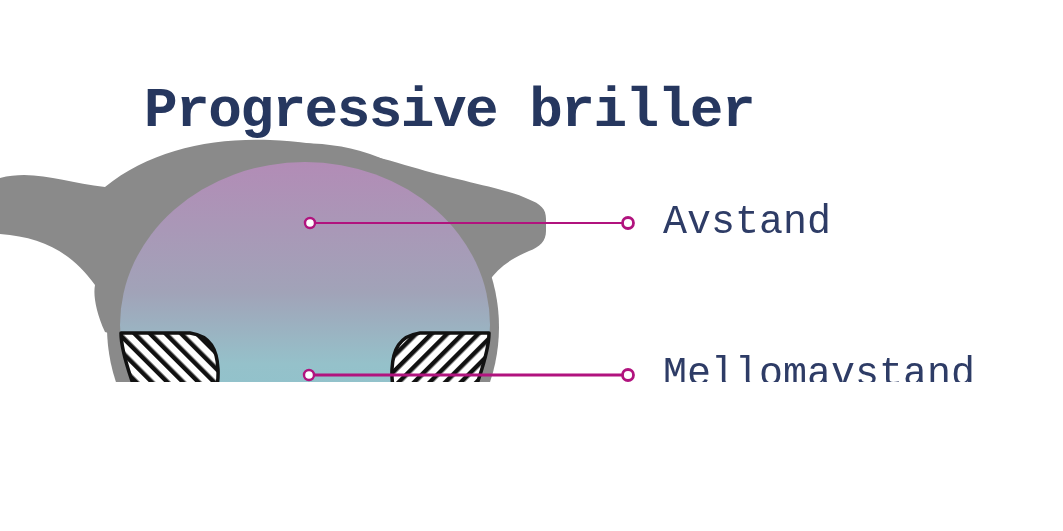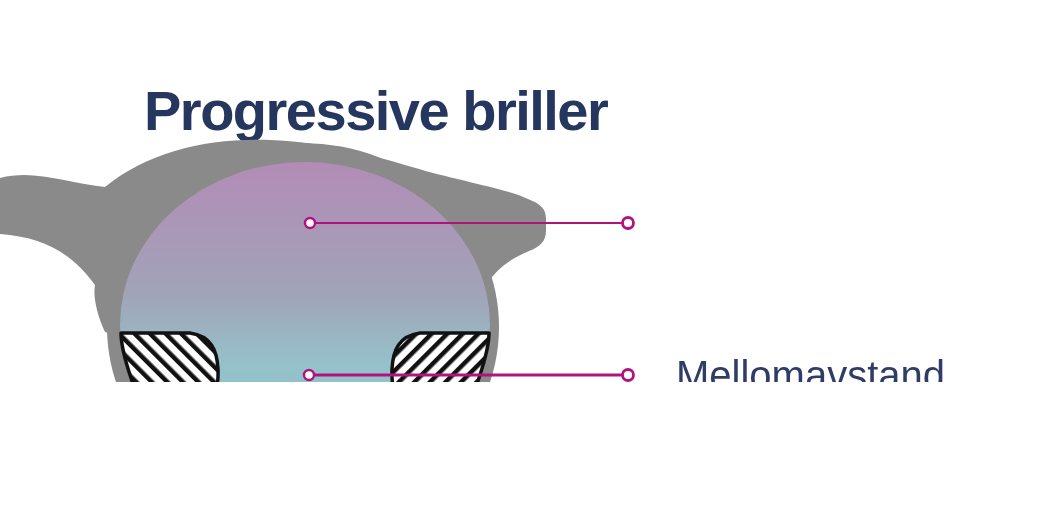--- a/index.html
+++ b/index.html
@@ -1,21 +1,21 @@
 <!DOCTYPE html>
 <html><head>
 <meta charset="utf-8">
 <style>
   html,body{margin:0;padding:0;background:#ffffff;}
   .canvas{
     position:relative;
     width:1063px;height:382px;
     background:#ffffff;
     overflow:hidden;
-    font-family:Liberation Sans, sans-serif;
+    font-family:Liberation Mono, monospace;
   }
   .title{
     position:absolute;
     left:144px;top:45px;
     font-size:56px;
     font-weight:bold;
     letter-spacing:-1.5px;
     color:#26375f;
     line-height:1;
     white-space:nowrap;
@@ -26,21 +26,21 @@
   .callout-label{
     position:absolute;
     left:663px;
     font-size:40px;
     font-weight:400;
     color:#2e3c66;
     line-height:46px;
     white-space:nowrap;
   }
   .label-1{top:200px;}
-  .label-2{top:352px;margin-left:13px;}
+  .label-2{top:352px;}
   .label-3{top:434px;}
 </style>
 </head>
 <body>
 
 <div class="canvas">
 
   <h1 class="title">Progressive briller</h1>
 
   <svg class="diagram-svg" width="1063" height="531" viewBox="0 0 1063 531">
@@ -110,15 +110,16 @@
       <circle cx="628" cy="375" r="5.5" fill="#ffffff" stroke-width="2.8"></circle>
     </g>
 
     <g stroke="#b1137e">
       <line x1="310" y1="457" x2="628" y2="457" stroke-width="3.4"></line>
       <circle cx="310" cy="457" r="5" fill="#ffffff" stroke-width="2.4"></circle>
       <circle cx="628" cy="457" r="5.5" fill="#ffffff" stroke-width="2.8"></circle>
     </g>
   </svg>
 
+  <div class="callout-label label-1">Avstand</div>
   <div class="callout-label label-2">Mellomavstand</div>
 
 </div>
 
 </body></html>

